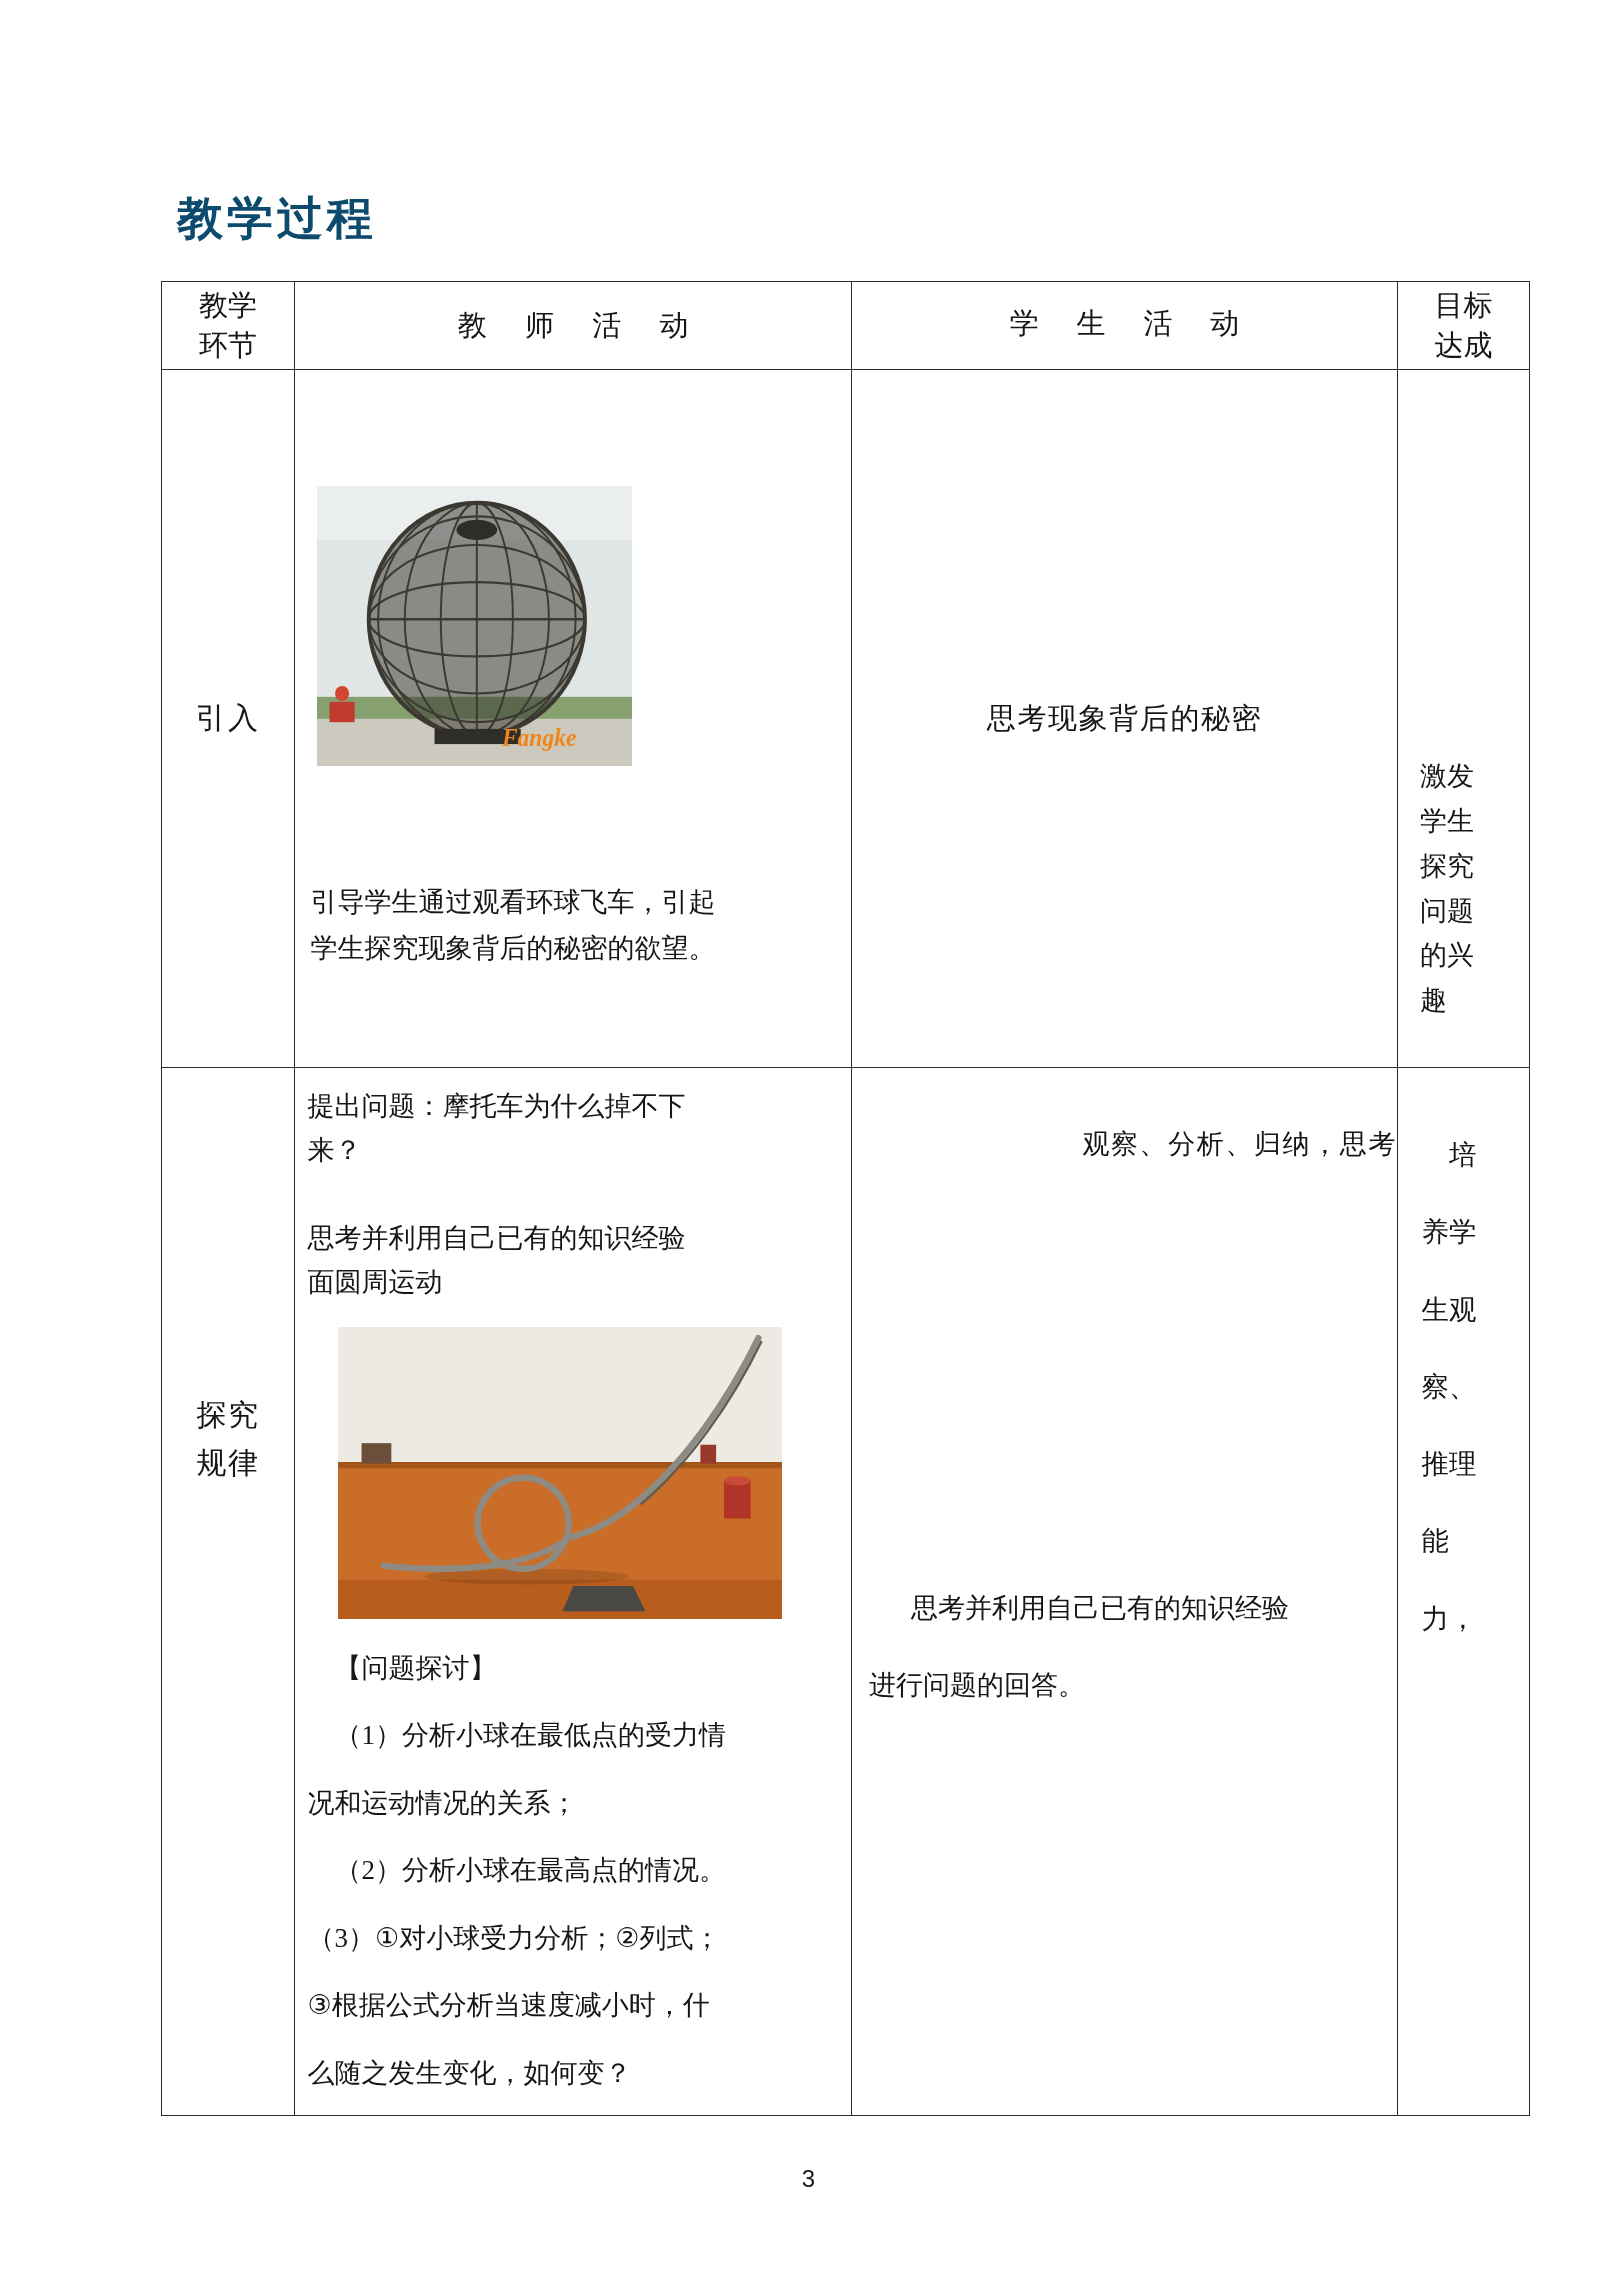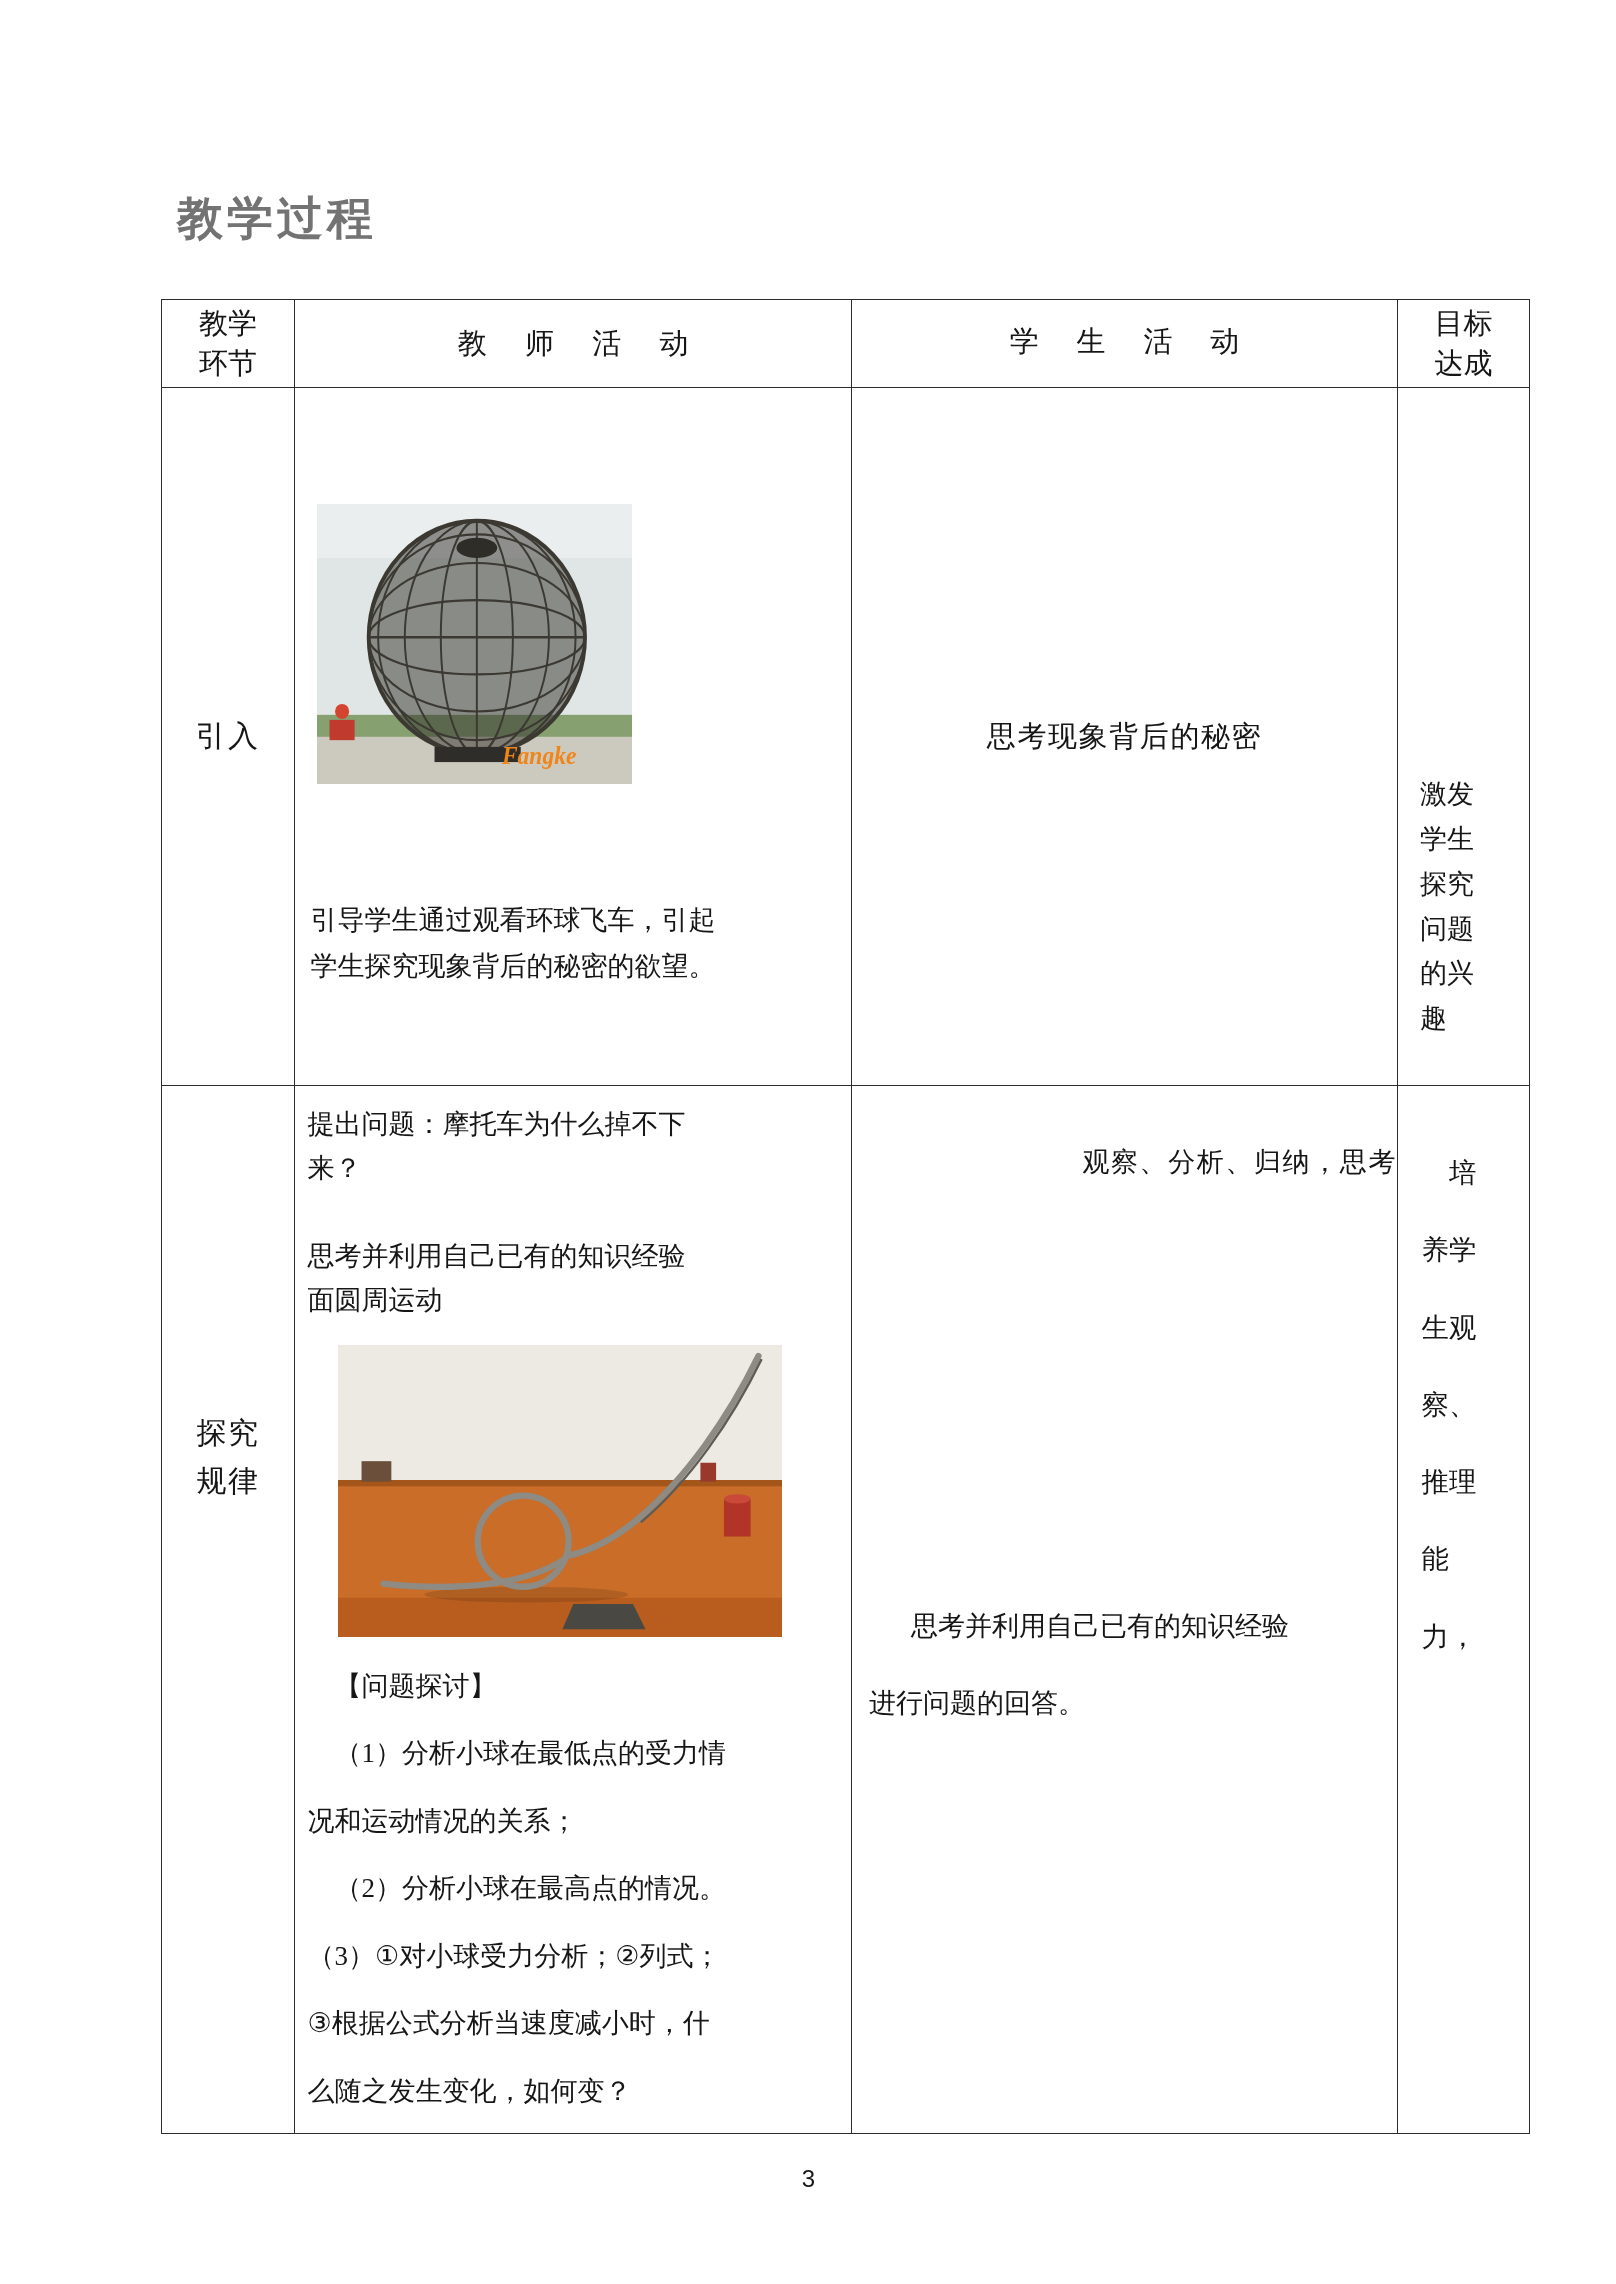--- a/index.html
+++ b/index.html
@@ -7,25 +7,25 @@
   body {
     width:1617px; height:2284px;
     font-family:"Liberation Serif","DejaVu Sans",serif;
     color:#161616;
     position:relative;
   }
   .page { position:relative; width:1617px; height:2284px; background:#ffffff; overflow:hidden; }
 
   .doc-title {
     position:absolute; left:177px; top:188px;
-    font-size:46px; font-weight:bold; letter-spacing:3.9px; color:#737373;
+    font-size:46px; font-weight:bold; letter-spacing:3.9px; color:#0c4a6e;
   }
 
   table.lesson {
-    position:absolute; left:161px; top:299px; width:1367px;
+    position:absolute; left:161px; top:281px; width:1367px;
     border-collapse:collapse; table-layout:fixed;
   }
   .lesson th, .lesson td {
     border:1.6px solid #2c2c2c;
     font-weight:normal;
     vertical-align:top;
   }
   .lesson thead th {
     height:88px; vertical-align:middle; text-align:center;
     font-size:29px; line-height:1.35;

